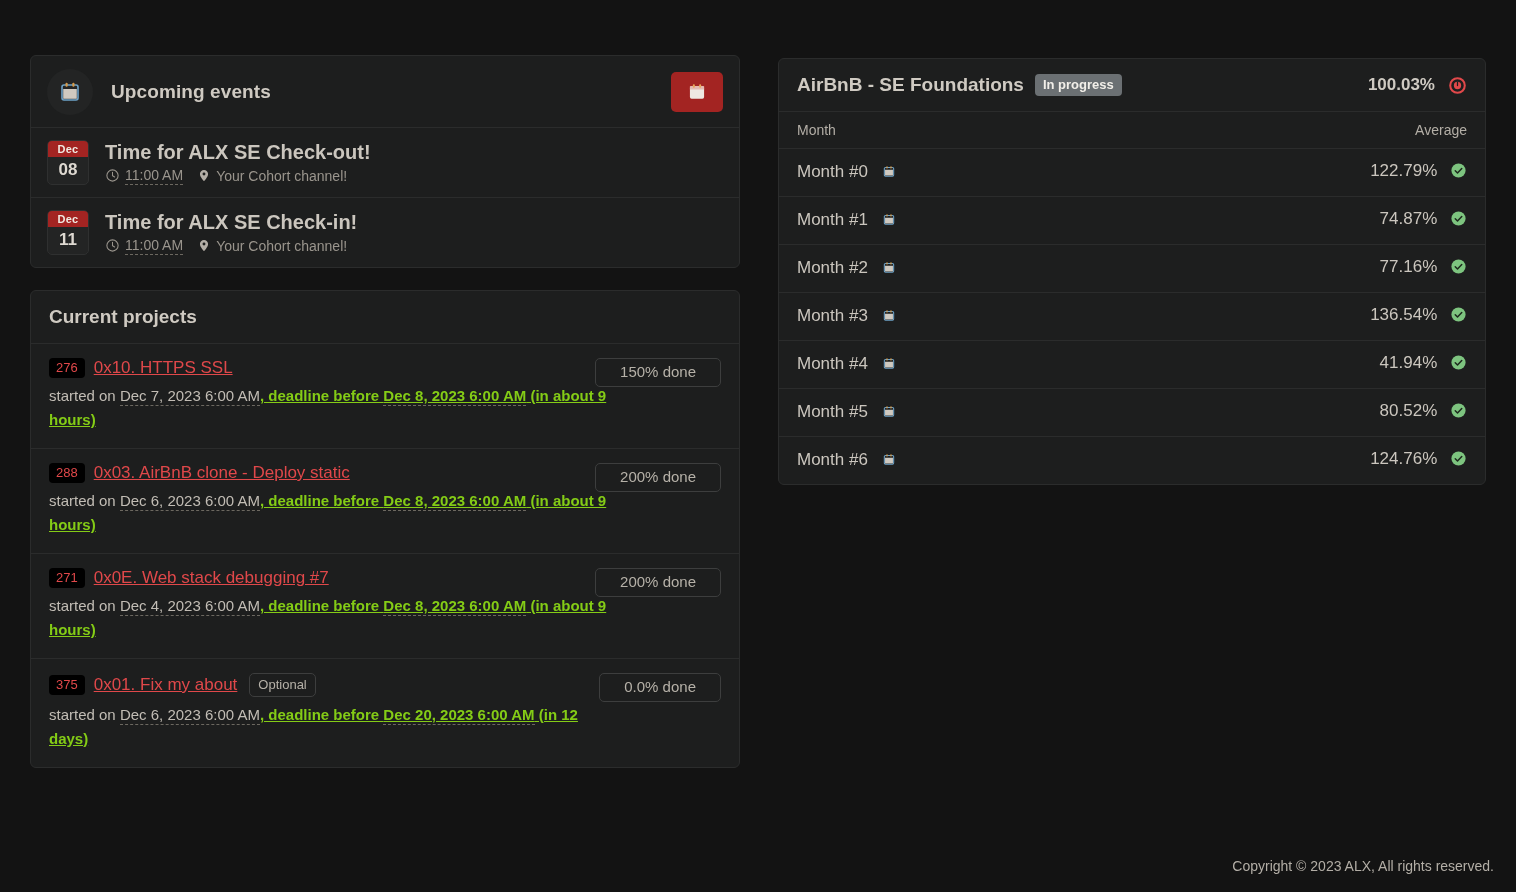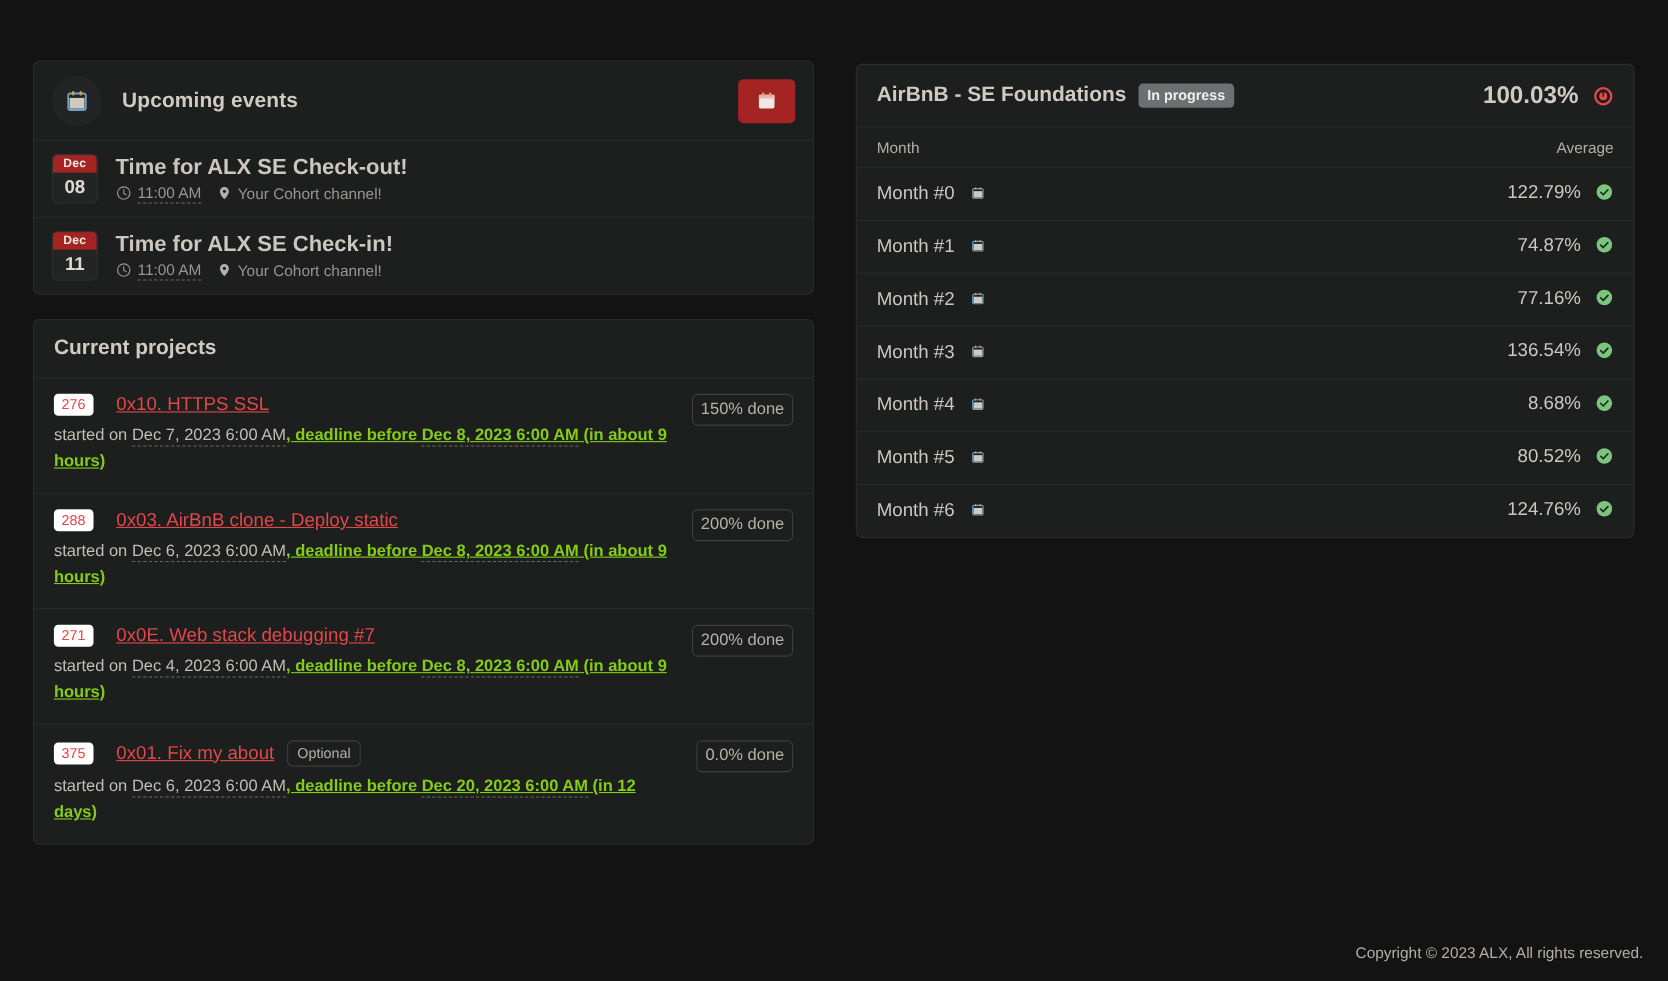--- a/index.html
+++ b/index.html
@@ -86,53 +86,53 @@
     padding: 15px 18px; border-bottom: 1px solid #2b2c2c;
   }
   .project-row {
     padding: 14px 18px 16px;
     border-bottom: 1px solid #2b2c2c;
     position: relative;
   }
   .project-row:last-child { border-bottom: none; }
   .proj-line1 { display: flex; align-items: center; margin-bottom: 6px; }
   .proj-id {
-    background: #ffffff; color: #e0484a;
+    background: #000000; color: #e0484a;
     font-size: 13px; border-radius: 4px;
-    padding: 2px 7px; margin-right: 21px; line-height: 1.2;
+    padding: 2px 7px; margin-right: 9px; line-height: 1.2;
   }
   .proj-name { font-size: 17px; color: #e0484a; }
   .opt-badge {
     margin-left: 12px; font-size: 13px; color: #b6b1a8;
     border: 1px solid #3d3e3e; border-radius: 5px;
     padding: 3px 8px; line-height: 1.2;
   }
   .done-badge {
     position: absolute; right: 18px; top: 14px;
     font-size: 15px; color: #b6b1a8;
     border: 1px solid #3d3e3e; border-radius: 5px;
-    padding: 4px 7px; line-height: 1.25;
+    padding: 4px 24px; line-height: 1.25;
   }
   .proj-desc { font-size: 15px; color: #c2bdb5; line-height: 1.6; max-width: 565px; }
   .proj-desc b { color: #84cc16; text-decoration: underline; }
 
   
   .col-right { position: absolute; left: 778px; top: 58px; width: 708px; }
   .scores-header {
     display: flex; align-items: center;
     padding: 15px 18px; border-bottom: 1px solid #2b2c2c;
   }
   .scores-title { font-size: 19px; font-weight: bold; color: #cfcac2; }
   .status-badge {
     margin-left: 11px; background: #6b7073; color: #f2efe9;
     font-size: 13px; font-weight: bold; border-radius: 4px;
     padding: 4px 8px; line-height: 1.1;
   }
   .scores-pct {
-    margin-left: auto; font-size: 22px; font-weight: bold; color: #cfcac2;
+    margin-left: auto; font-size: 17px; font-weight: bold; color: #cfcac2;
   }
   .pct-icon { margin-left: 13px; display: flex; align-items: center; }
 
   table.scores { width: 100%; border-collapse: collapse; }
   table.scores th {
     text-align: left; font-size: 14px; font-weight: normal; color: #b3aea6;
     padding: 10px 18px; border-bottom: 1px solid #2b2c2c;
   }
   table.scores th.right { text-align: right; }
   table.scores td {
@@ -407,21 +407,21 @@
               <span class="cal">
                 <svg width="14" height="15" viewBox="0 0 24 24">
                     <rect x="4" y="5" width="16" height="15" rx="2" fill="none" stroke="#6ea3c8" stroke-width="1.8"></rect>
                     <rect x="5.2" y="9" width="13.6" height="9.8" fill="#cfc9c0"></rect>
                     <rect x="7.5" y="2.8" width="2.2" height="4" rx="1" fill="#d59a4a"></rect>
                     <rect x="14.3" y="2.8" width="2.2" height="4" rx="1" fill="#d59a4a"></rect>
                   </svg>
               </span>
             </td>
             <td class="avg-cell">
-              <span>8.68%</span>
+              <span>41.94%</span>
               <span class="chk">
                 <svg width="17" height="17" viewBox="0 0 24 24">
                     <circle cx="12" cy="12" r="10" fill="#7dc47f"></circle>
                     <path d="M7.4 12.4l3.2 3.2 6-6.4" fill="none" stroke="#1d2a1d" stroke-width="2.1" stroke-linecap="round" stroke-linejoin="round"></path>
                   </svg>
               </span>
             </td>
           </tr>
           <tr>
             <td class="month-cell">

